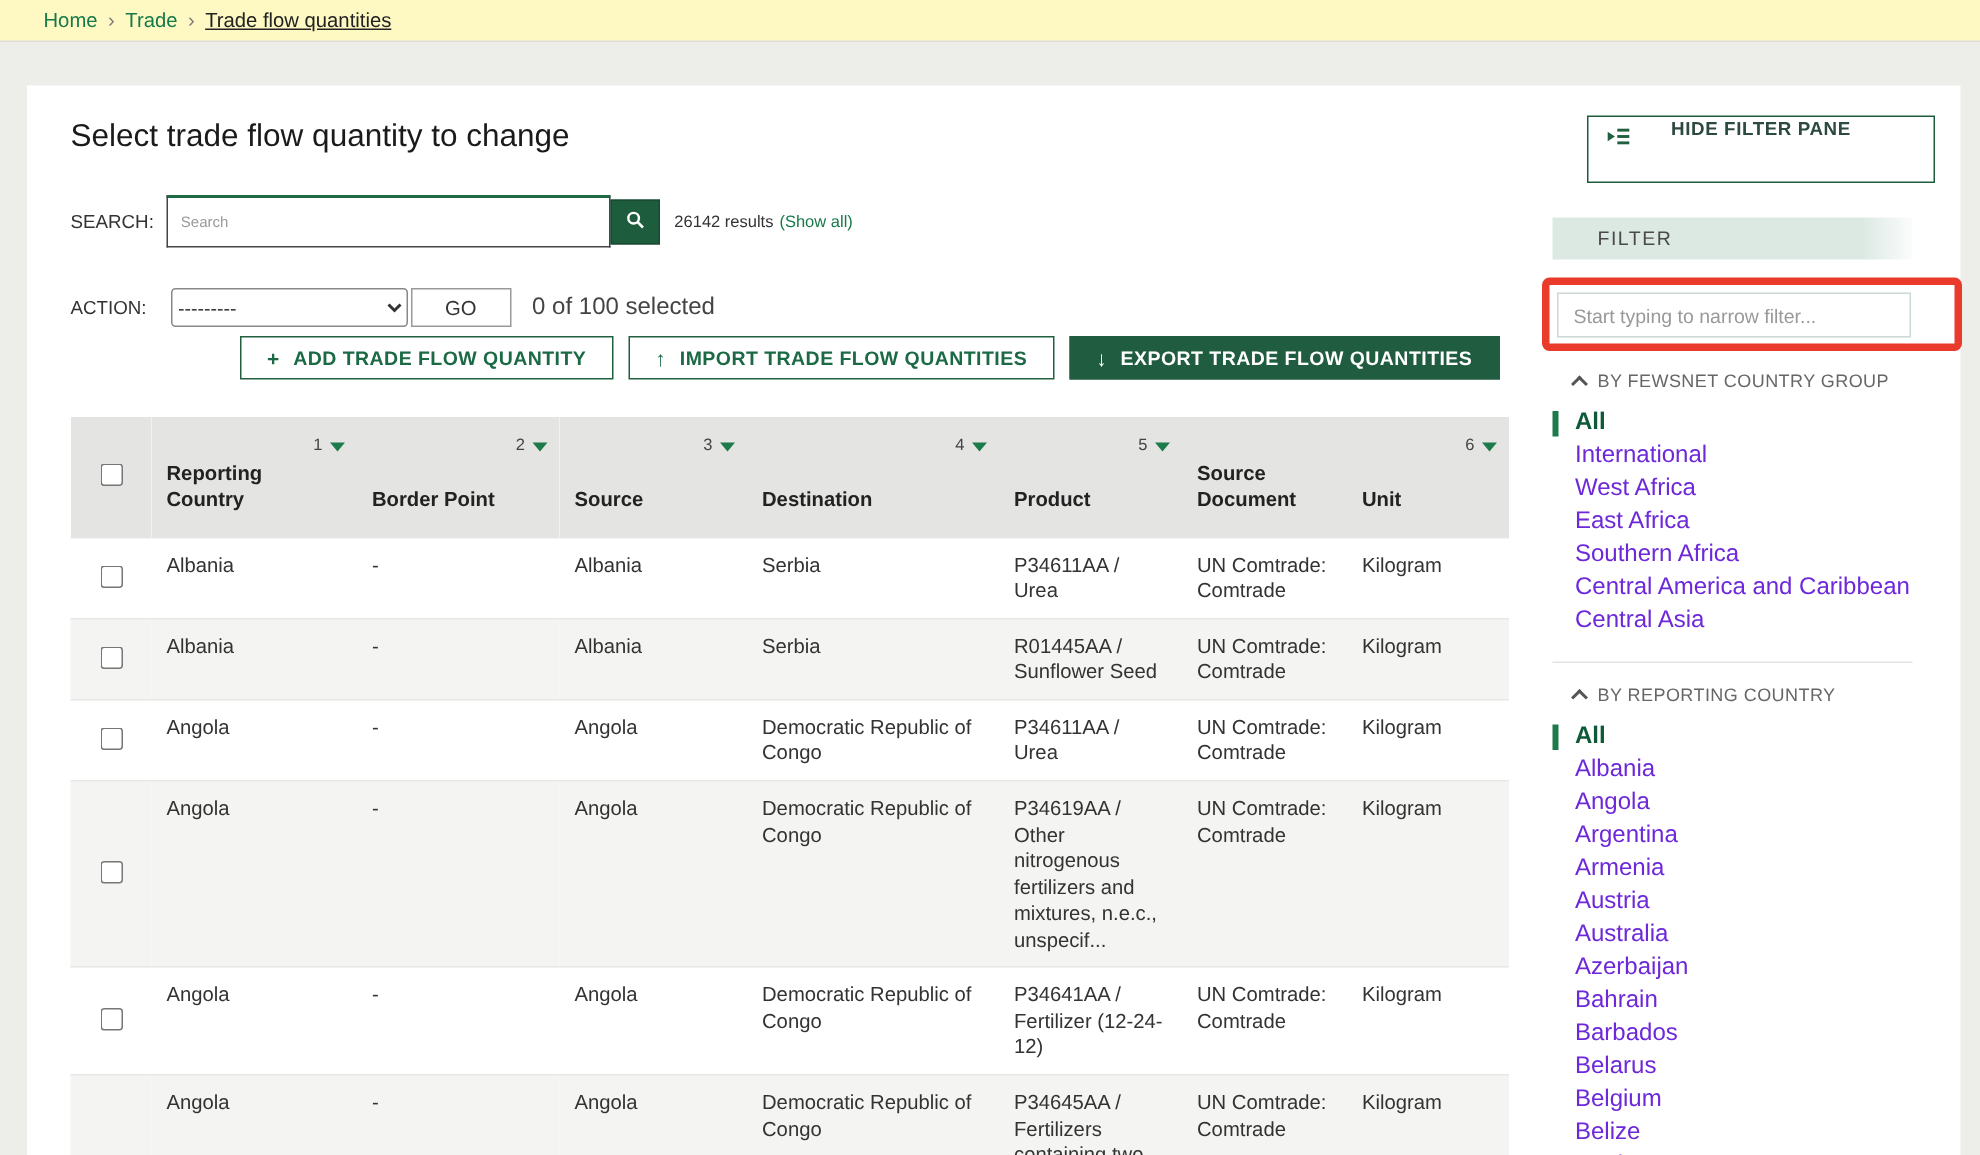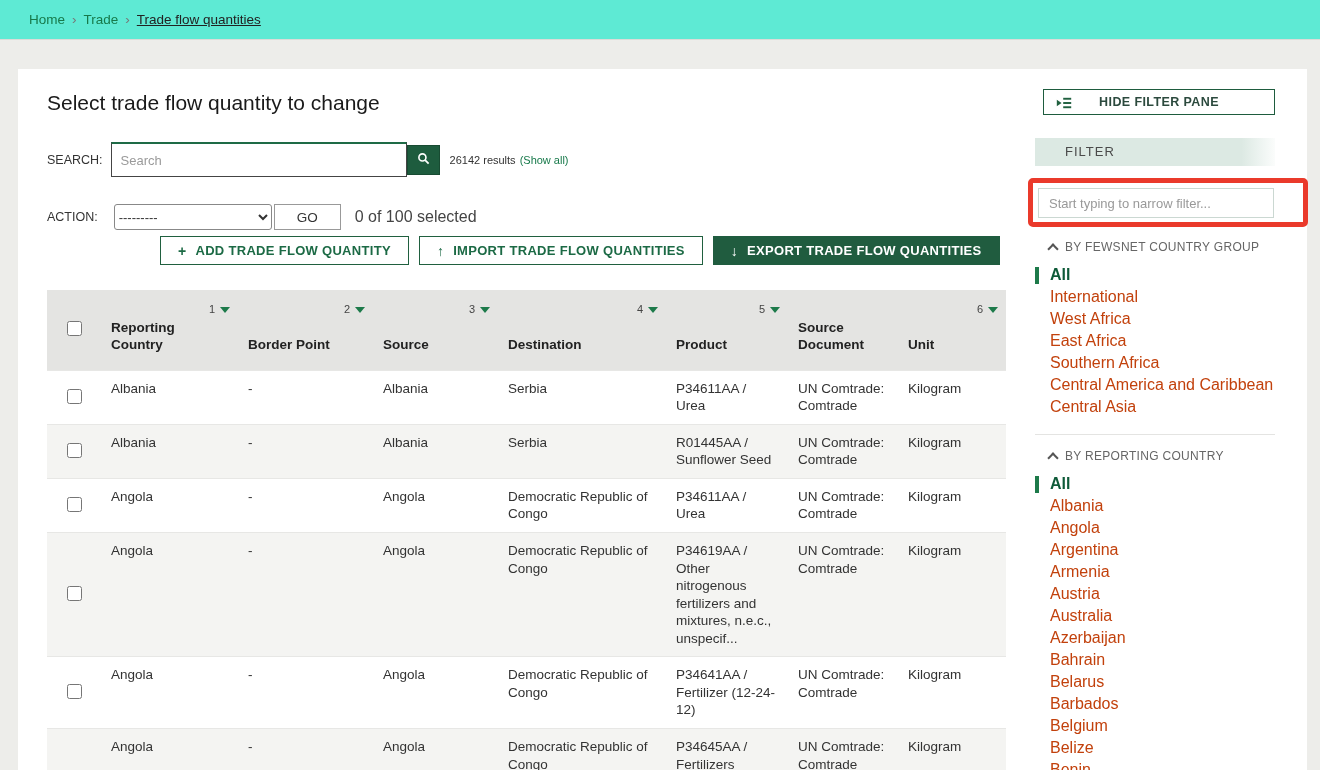--- a/index.html
+++ b/index.html
@@ -5,41 +5,41 @@
   * { box-sizing: border-box; }
   html, body { margin:0; padding:0; }
   body {
     width:1320px; height:770px; overflow:hidden;
     background:#EDEDEA;
     font-family:"Liberation Sans", sans-serif;
     color:#333;
   }
   
   .topbar {
-    height:40px; background:#5eead4; border-bottom:1px solid #DCDCD8;
+    height:28px; background:#fef9c3; border-bottom:1px solid #DCDCD8;
     display:flex; align-items:center; padding-left:29px; font-size:13.5px;
   }
   .crumb-link { color:#17794A; text-decoration:none; cursor:pointer; }
   .crumb-sep { color:#777; margin:0 7px; }
   .crumb-current { color:#222;text-decoration:underline; }
 
   
   .card {
     position:relative; margin:29px 0 0 18px;
     width:1289px; height:741px; background:#FFFFFF;
   }
   .content { padding:22px 0 0 29px; width:988px; }
 
   h1.page-title { margin:0; font-size:21px; font-weight:500; color:#1A1A1A; }
 
   
   .search-row { display:flex; align-items:center; margin-top:27px; }
   .field-label { font-size:12.5px; color:#333; margin-right:8px; }
   .search-input {
-    width:296px; height:30px; padding:16px 9px; font-size:13px;
+    width:296px; height:30px; padding:16px 9px; font-size:10px;
     font-family:"Liberation Sans", sans-serif;
     border:1px solid #444; border-top:2px solid #1E6B46; outline:none; color:#333;
   }
   .search-input::placeholder { color:#9A9A9A; }
   .search-btn {
     width:33px; height:30px; background:#1E5C3E; border:1px solid #184B32;
     display:flex; align-items:center; justify-content:center; cursor:pointer;
   }
   .results-text { margin-left:10px; font-size:11px; color:#333; }
   .show-all { color:#17794A; text-decoration:none; cursor:pointer; }
@@ -88,22 +88,22 @@
     border-left:5px solid transparent; border-right:5px solid transparent;
     border-top:6px solid #1D7A4A;
   }
   tbody td { padding:9px 10px; vertical-align:top; line-height:1.3; border-top:1px solid #E7E7E5; }
   tbody tr:nth-child(even) { background:#F4F4F2; }
   input[type="checkbox"] { width:15px; height:15px; cursor:pointer; }
 
   
   .filter-pane { position:absolute; left:1017px; top:20px; width:240px; }
   .hide-filter-btn {
-    position:relative; margin-left:8px; width:232px; height:26px;
-    display:flex; align-items:center; justify-content:center;
+    position:relative; margin-left:23px; width:232px; height:45px;
+    display:flex; align-items:flex-start; justify-content:center;
     background:#fff; border:1px solid #1E5C3E; cursor:pointer;
     font-size:12.5px; font-weight:bold; letter-spacing:0.4px; color:#2C4A3E;
     font-family:"Liberation Sans", sans-serif;
   }
   .hide-filter-btn .pane-icon { position:absolute; left:12px; top:6px; }
   .filter-header {
     margin-top:23px; height:28px; line-height:28px; padding-left:30px;
     font-size:13px; color:#4A4A4A; letter-spacing:1px;
     background:linear-gradient(to right, #DCE9E3 86%, rgba(220,233,227,0.12));
   }
@@ -122,21 +122,21 @@
   .filter-section.divided { margin-top:16px; border-top:1px solid #E4E4E2; padding-top:14px; }
   .section-title {
     display:flex; align-items:center; padding-left:14px;
     font-size:12px; color:#666; letter-spacing:0.3px; cursor:pointer;
   }
   .chev-up {
     width:8px; height:8px; display:inline-block; margin:4px 8px 0 0;
     border-top:2px solid #555; border-left:2px solid #555; transform:rotate(45deg);
   }
   ul.filter-list { list-style:none; margin:10px 0 0 0; padding:0 0 0 15px; font-size:16px; }
-  ul.filter-list li { position:relative; line-height:22px; color:#c2410c; cursor:pointer; }
+  ul.filter-list li { position:relative; line-height:22px; color:#6d28d9; cursor:pointer; }
   ul.filter-list li.selected { font-weight:bold; color:#0E5A38; }
   ul.filter-list li.selected::before {
     content:""; position:absolute; left:-15px; top:3px; width:4px; height:17px; background:#1D7A4A;
   }
 </style>
 </head>
 <body>
 
 <div class="topbar">
   <a class="crumb-link">Home</a>
@@ -361,21 +361,21 @@
       <ul class="filter-list">
         <li class="selected">All</li>
         <li>Albania</li>
         <li>Angola</li>
         <li>Argentina</li>
         <li>Armenia</li>
         <li>Austria</li>
         <li>Australia</li>
         <li>Azerbaijan</li>
         <li>Bahrain</li>
+        <li>Barbados</li>
         <li>Belarus</li>
-        <li>Barbados</li>
         <li>Belgium</li>
         <li>Belize</li>
         <li>Benin</li>
       </ul>
     </div>
   </div>
 </div>
 
 </body></html>

